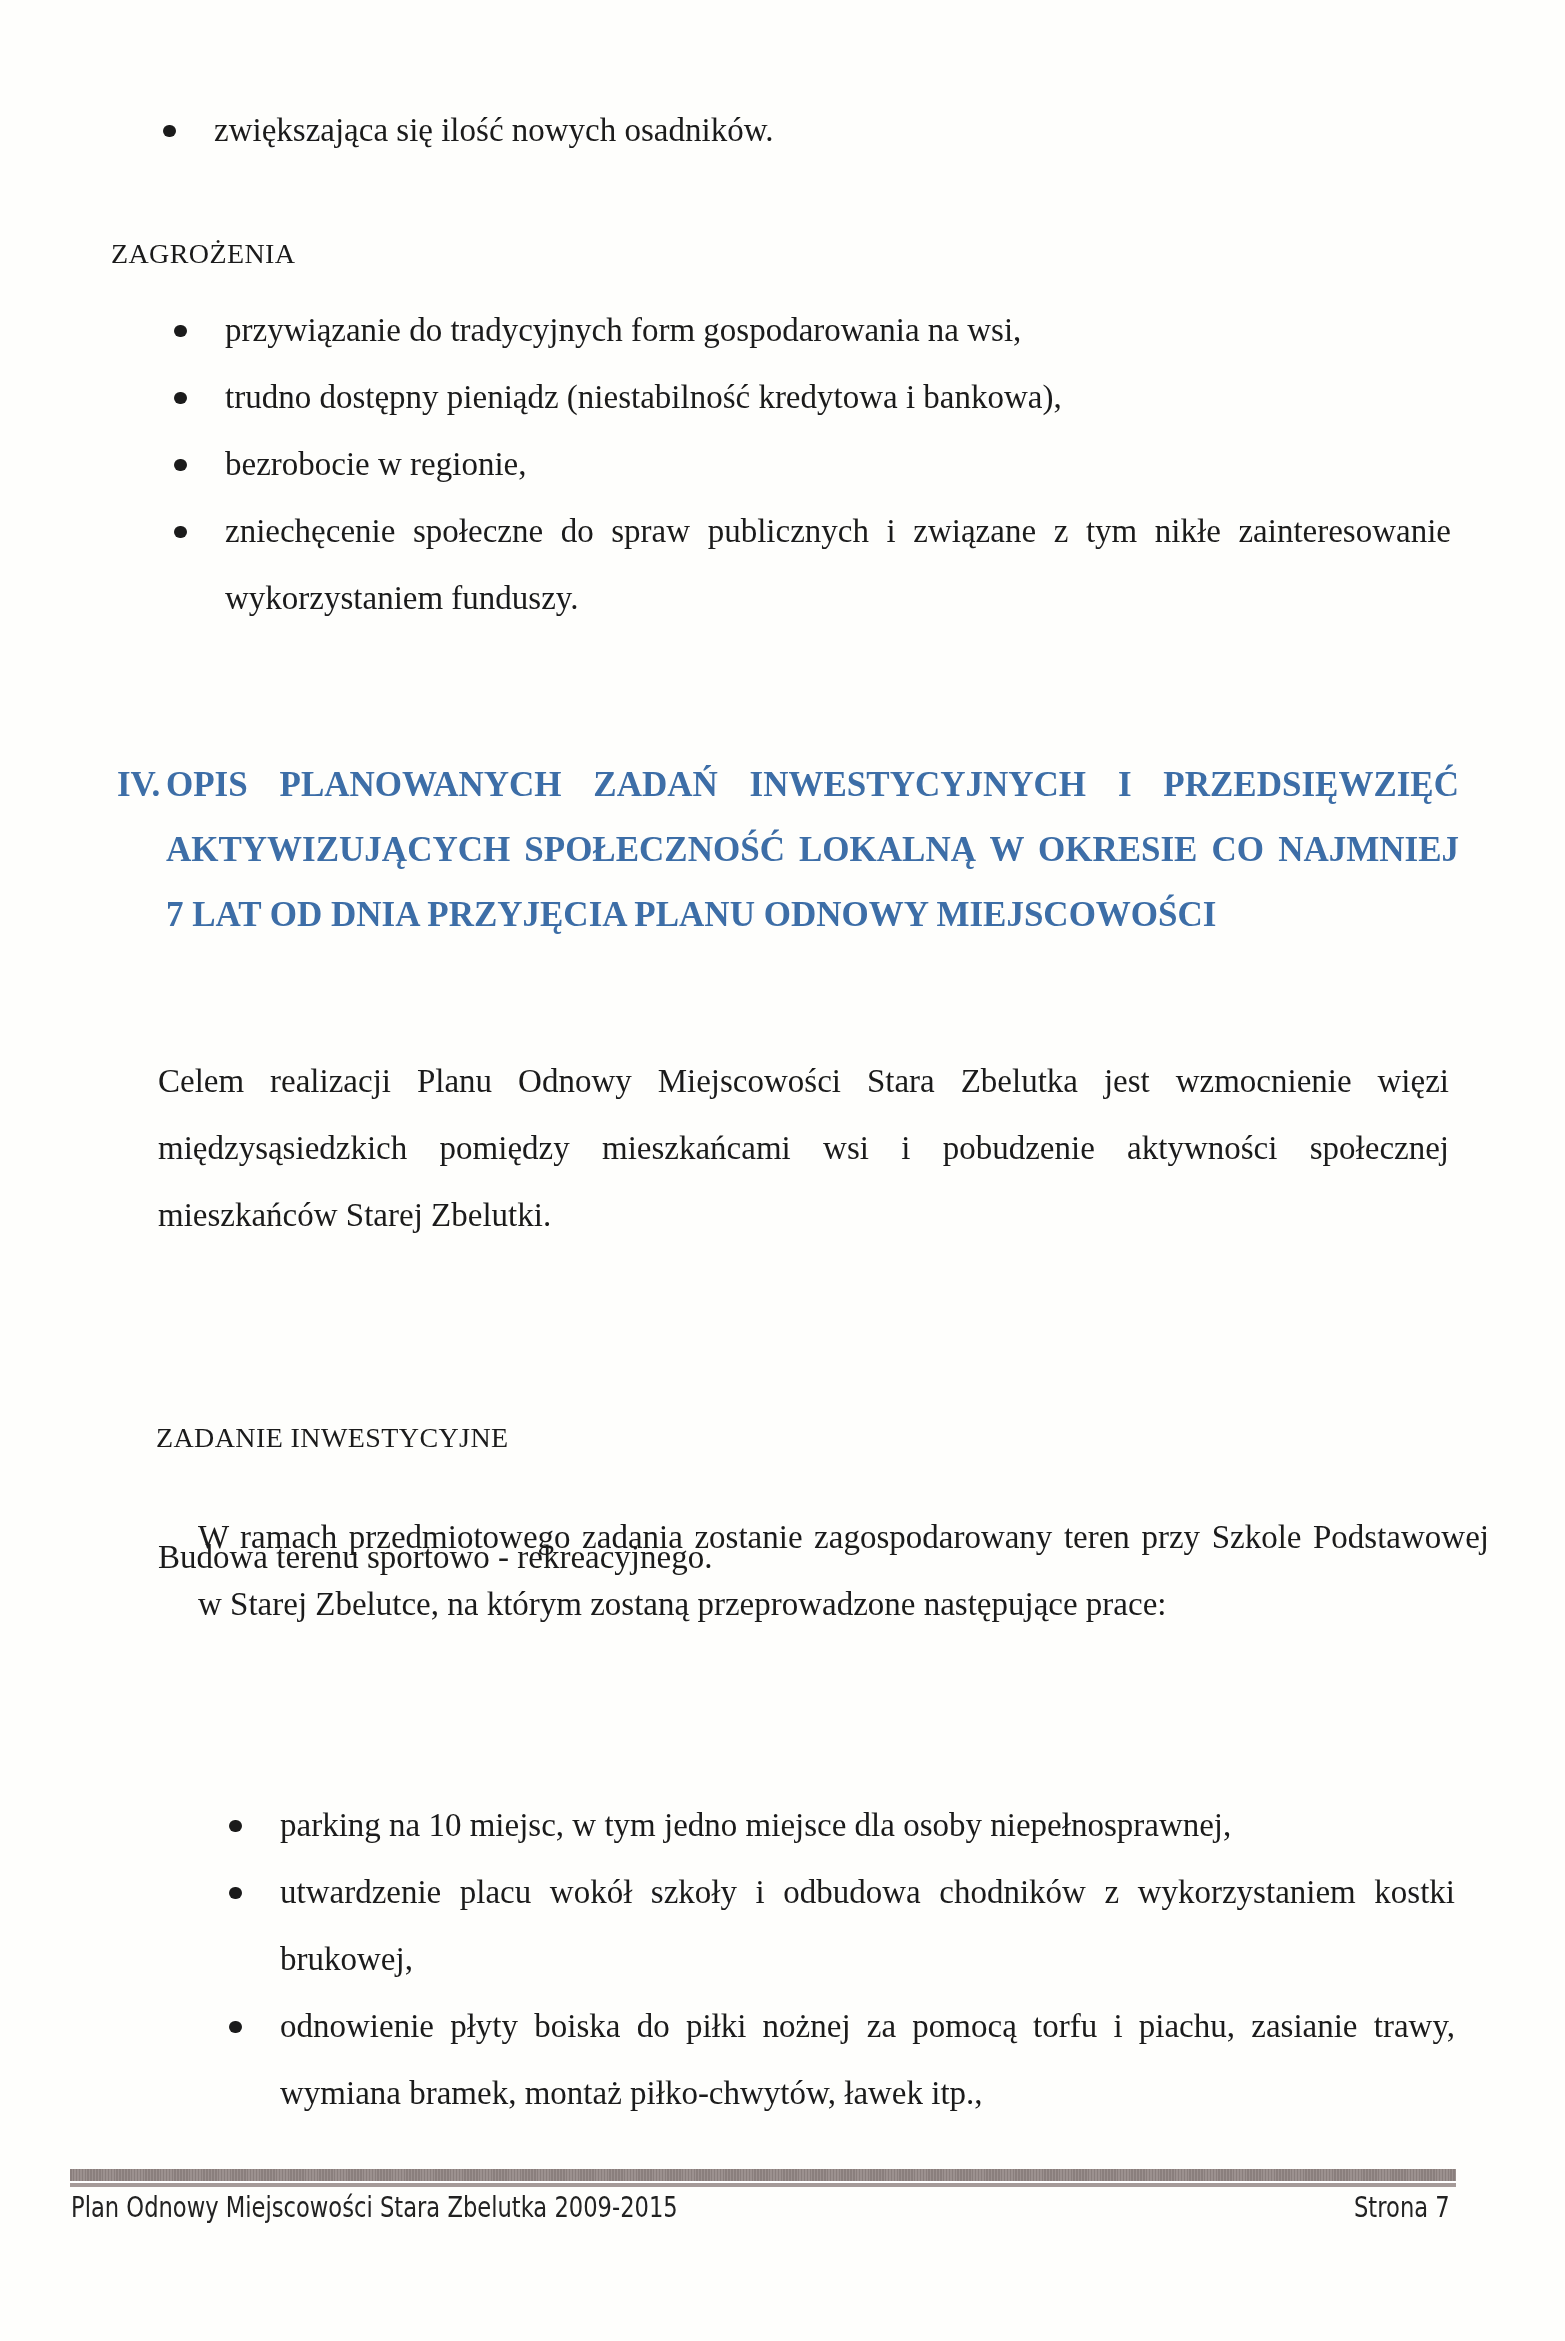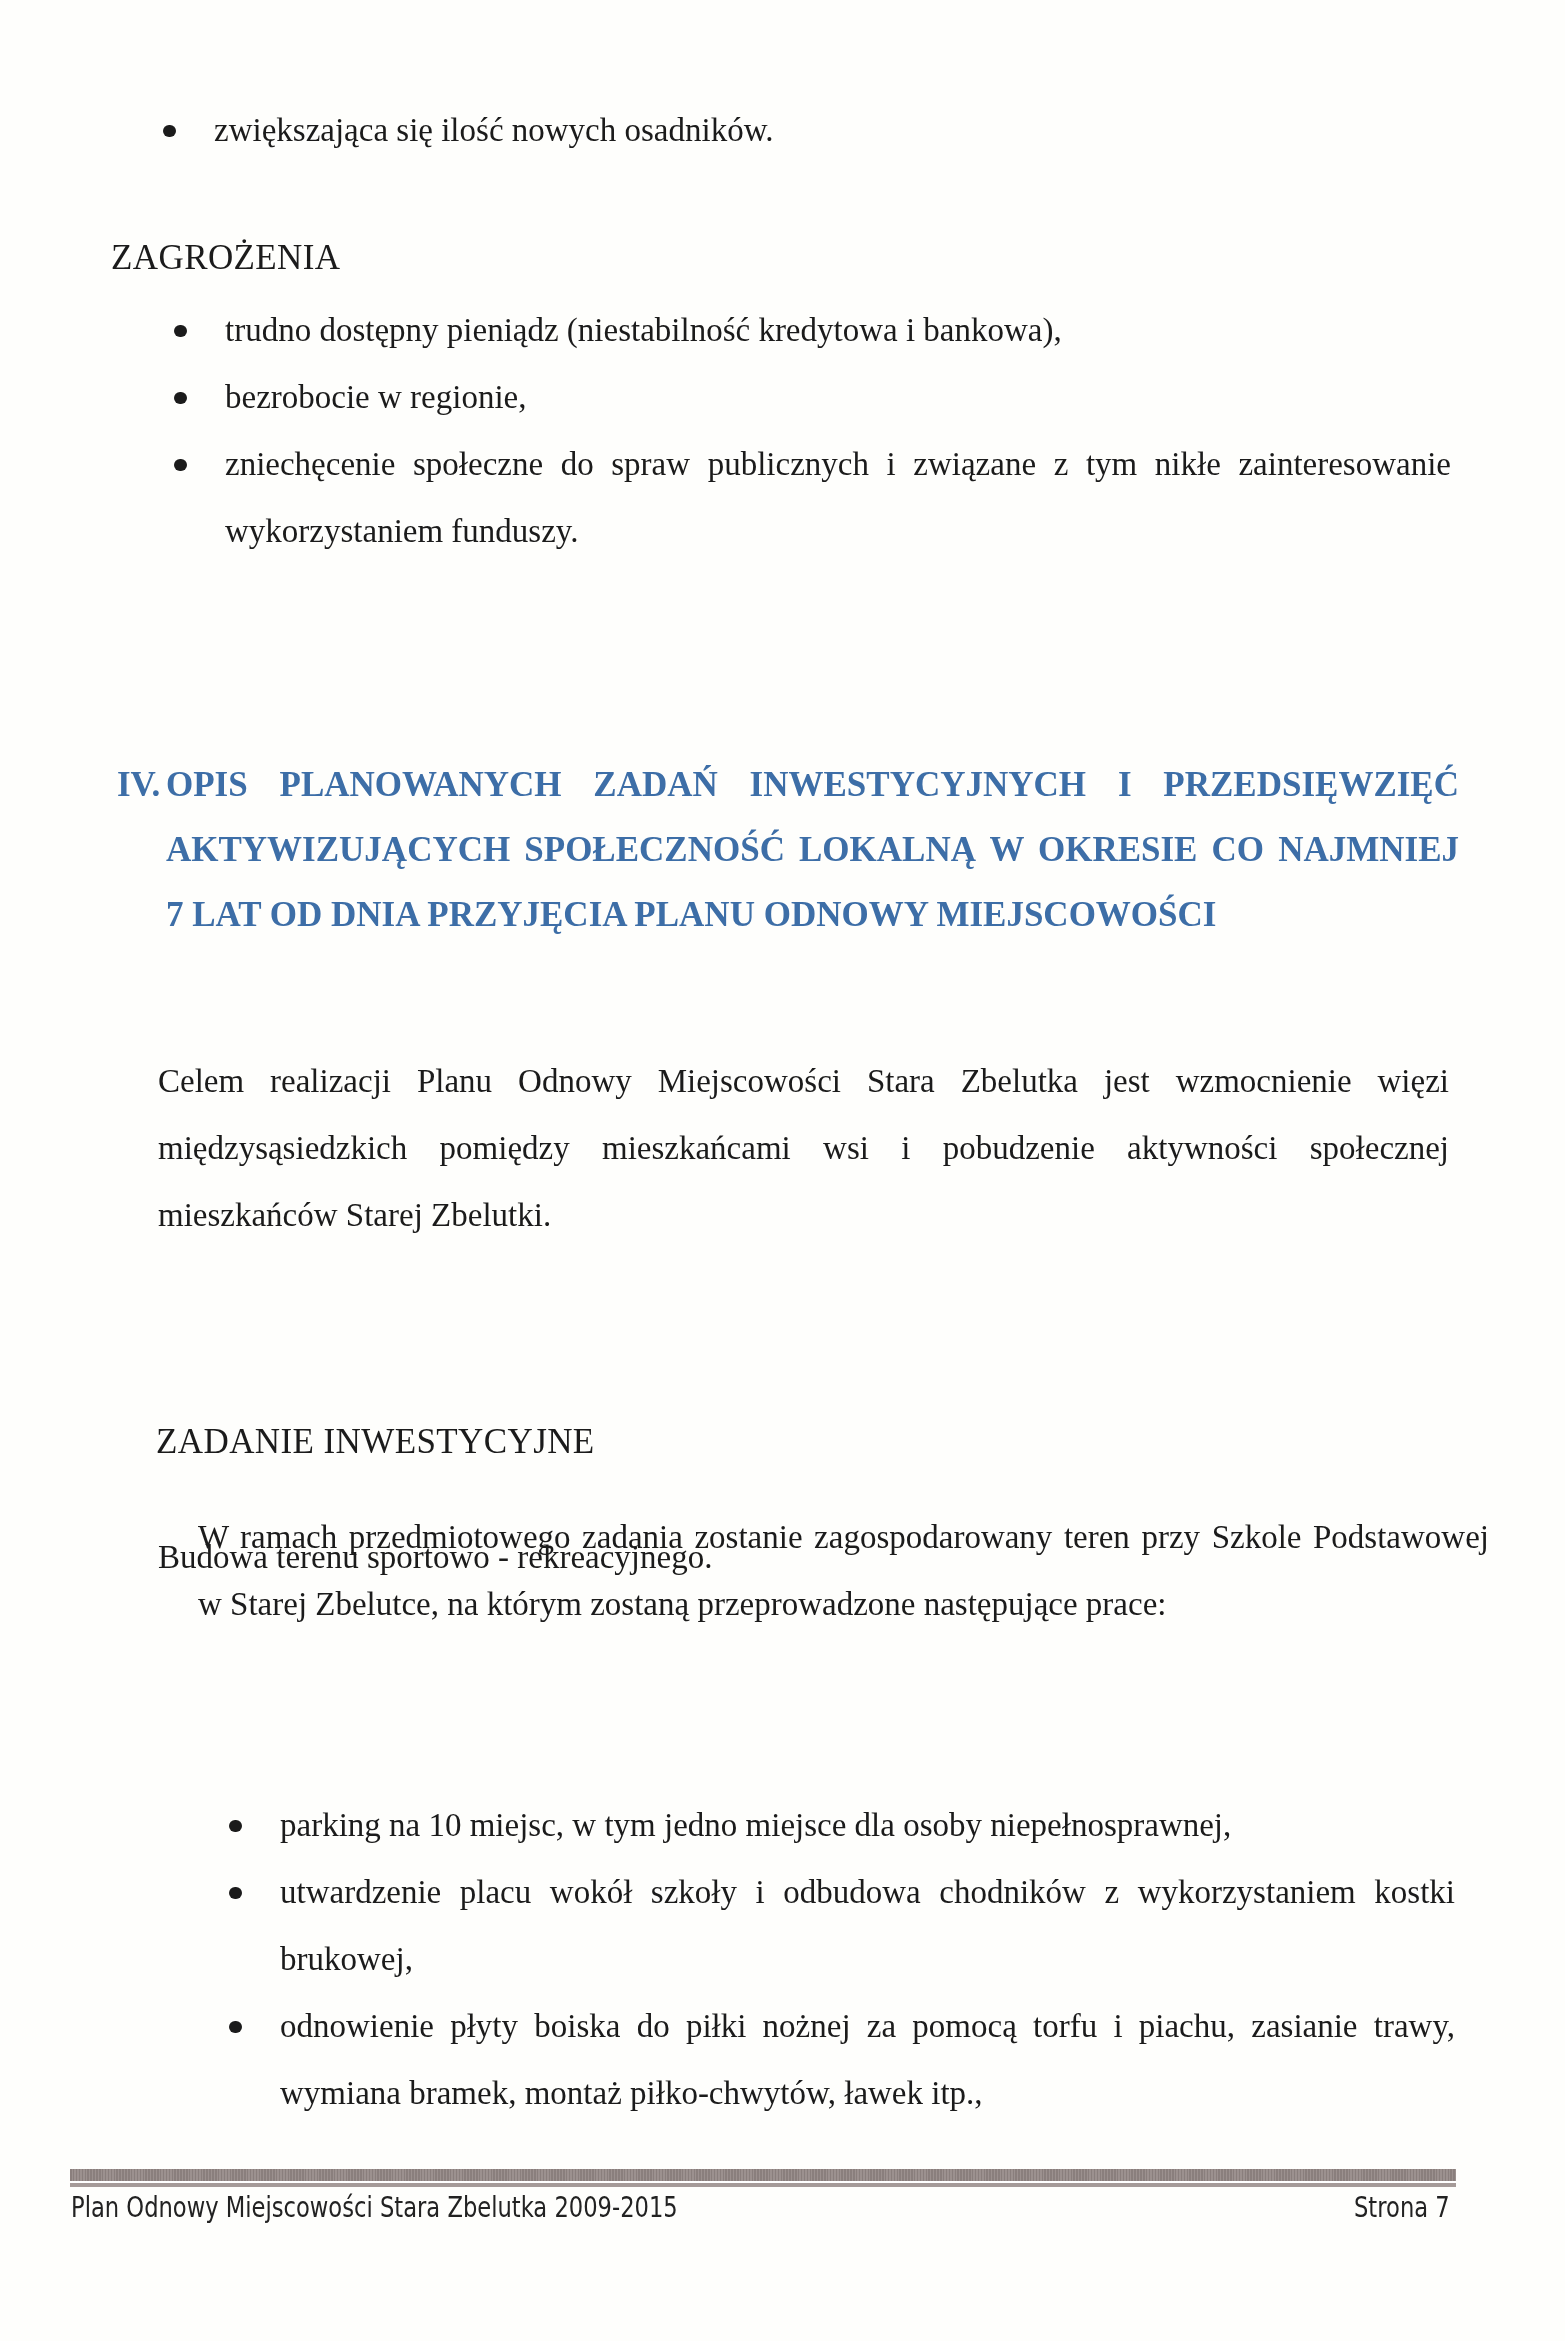--- a/index.html
+++ b/index.html
@@ -13,21 +13,21 @@
   }
   .page { position: absolute; inset: 0; }
   .txt { font-size: 33px; line-height: 67px; }
   .bullet-list { position: absolute; margin: 0; padding: 0; list-style: none; }
   .bullet-list li { position: relative; padding-left: 58px; }
   .bullet-list li .dot {
     position: absolute; left: 7.3px; top: 27.6px;
     width: 12.3px; height: 12.3px; border-radius: 50%; background: #1b1b1b;
   }
   .justify { text-align: justify; text-align-last: left; }
-  .h-black { font-size: 35px; font-weight: normal; letter-spacing: 0.4px; position: absolute; margin: 0; }
+  .h-black { font-size: 28px; font-weight: normal; letter-spacing: 0.4px; position: absolute; margin: 0; }
   .section-heading {
     position: absolute; left: 109px; top: 744px; width: 1342px;
     color: #3d6ea7; font-weight: bold; font-size: 35px; line-height: 65px; margin: 8px;
   }
   .section-heading .num { position: absolute; left: 0; top: 0; }
   .section-heading .line { display: block; margin-left: 49px; }
   .section-heading .line.j { text-align: justify; text-align-last: justify; }
   .para { position: absolute; left: 158px; width: 1291px; margin: 0; }
   .footer-rule {
     position: absolute; left: 70px; top: 2169px; width: 1386px; height: 11.6px;
@@ -50,20 +50,21 @@
 
 <div class="page">
 
   <ul class="bullet-list txt" style="left:156px; top:97px; width:1270px;">
     <li><span class="dot"></span><span>zwiększająca się ilość nowych osadników.</span></li>
   </ul>
 
   <h3 class="h-black" style="left:111px; top:238px;">ZAGROŻENIA</h3>
 
   <ul class="bullet-list txt" style="left:167px; top:297px; width:1284px;">
+    <li><span class="dot"></span><span>przywiązanie do tradycyjnych form gospodarowania na wsi,</span></li>
     <li><span class="dot"></span><span>trudno dostępny pieniądz (niestabilność kredytowa i bankowa),</span></li>
     <li><span class="dot"></span><span>bezrobocie w regionie,</span></li>
     <li class="justify"><span class="dot"></span><span>zniechęcenie społeczne do spraw publicznych i związane z tym nikłe zainteresowanie wykorzystaniem funduszy.</span></li>
   </ul>
 
   <h2 class="section-heading" style="color: rgb(61, 110, 167);">
     <span class="num">IV.</span>
     <span class="line j">OPIS PLANOWANYCH ZADAŃ INWESTYCYJNYCH I PRZEDSIĘWZIĘĆ</span>
     <span class="line j">AKTYWIZUJĄCYCH SPOŁECZNOŚĆ LOKALNĄ W OKRESIE CO NAJMNIEJ</span>
     <span class="line">7 LAT OD DNIA PRZYJĘCIA PLANU ODNOWY MIEJSCOWOŚCI</span>

